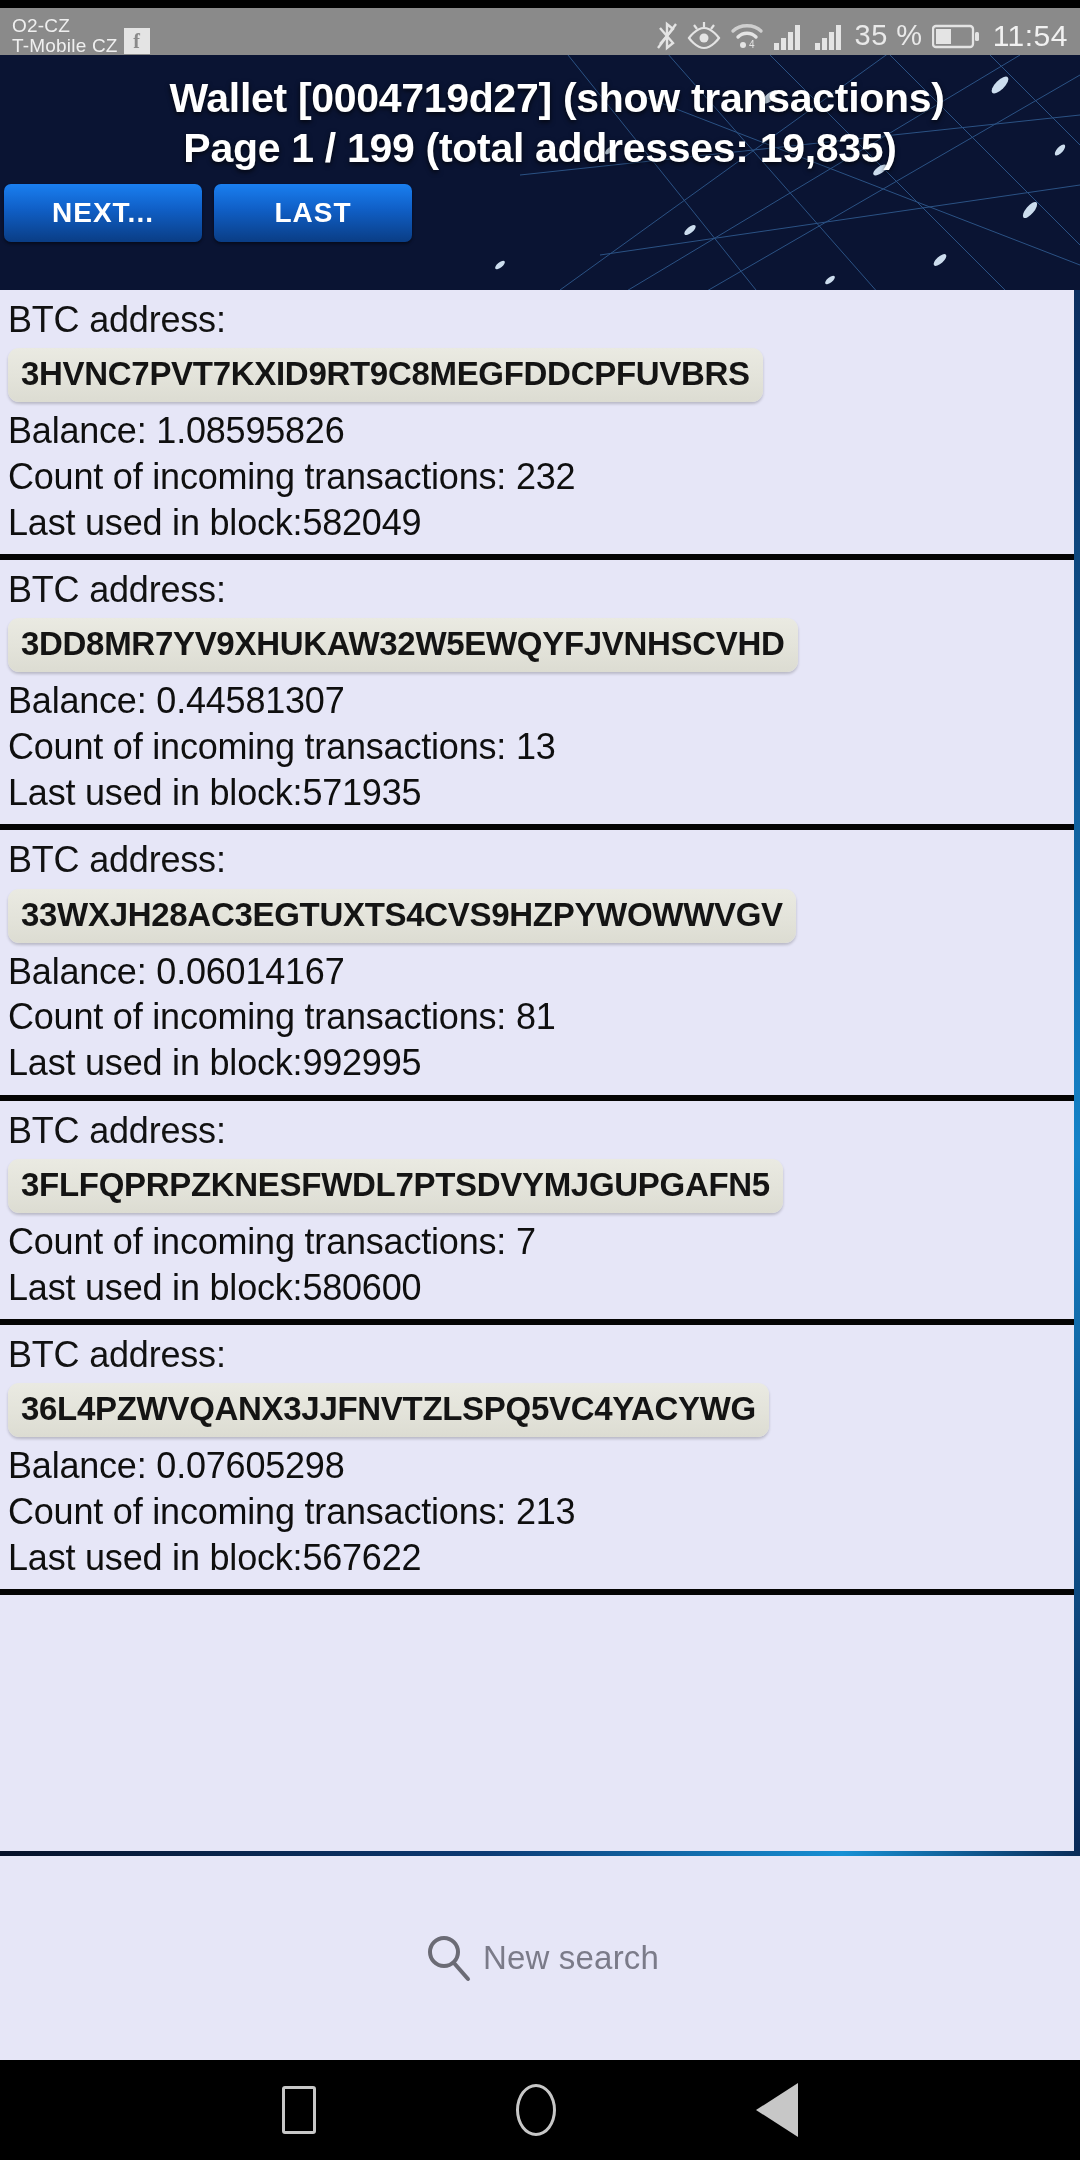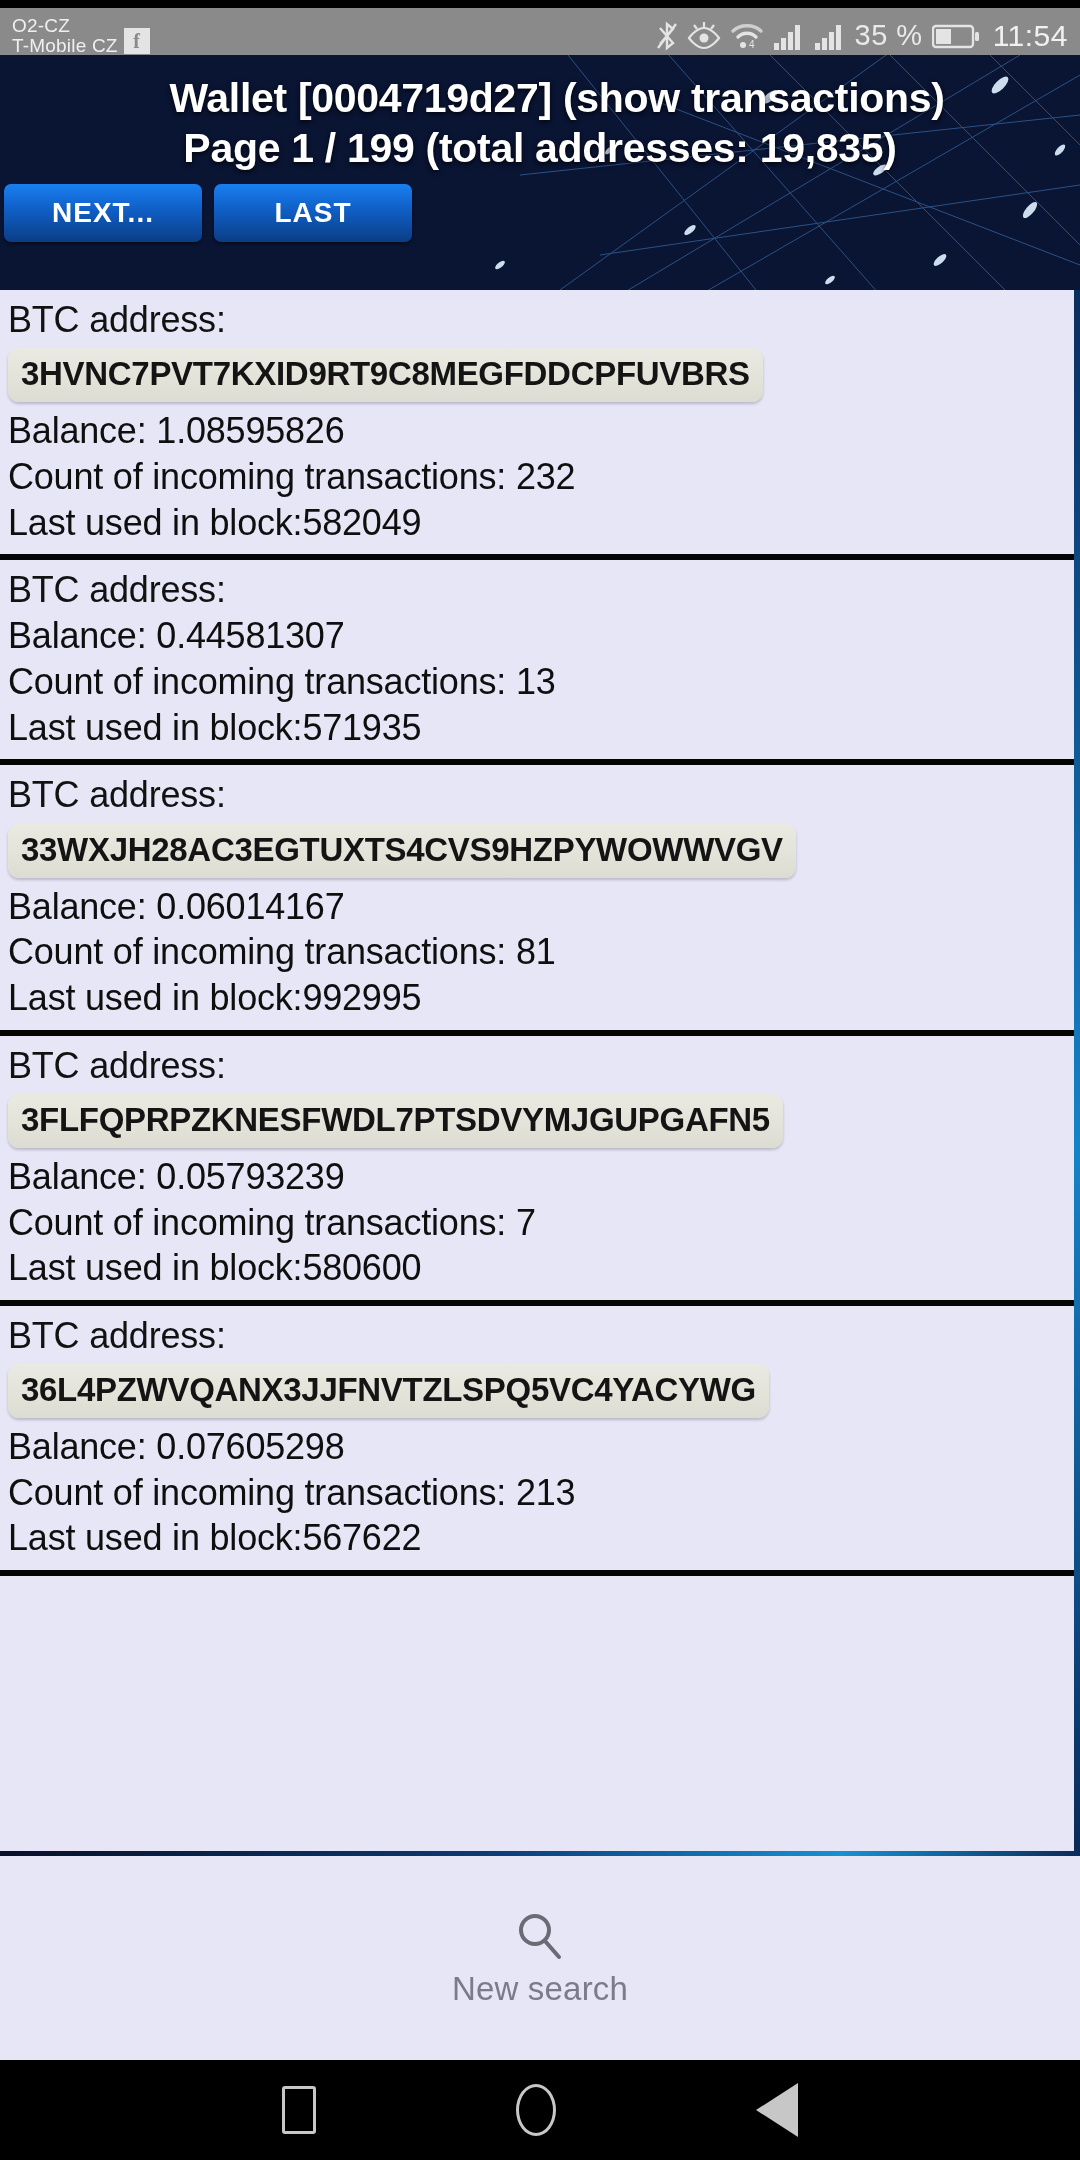--- a/index.html
+++ b/index.html
@@ -89,21 +89,21 @@
   }
 
   
   .search-bar{
     position:absolute; top:1851px; left:0; width:1080px; height:5px;
     background:linear-gradient(90deg,#061128 0%,#0c3a74 45%,#1790d4 78%,#0a2b57 100%);
   }
   .footer{
     position:absolute; top:1856px; left:0; width:1080px; height:204px;
     background:#e6e6f7;
-    display:flex; flex-direction:column; align-items:center; justify-content:center;
+    display:flex; flex-direction:row; align-items:center; justify-content:center;
     gap:6px;
   }
   .footer svg{ display:block; }
   .footer .lab{ font-size:33px; color:#7b7b89; letter-spacing:.2px; }
 
   
   .navbar{
     position:absolute; bottom:0; left:0; width:1080px; height:100px;
     background:#000; display:flex; align-items:center; justify-content:center; gap:200px;
   }
@@ -209,37 +209,37 @@
     <div class="card">
       <div class="lbl">BTC address:</div>
       <div class="addr-chip">3HVNC7PVT7KXID9RT9C8MEGFDDCPFUVBRS</div>
       <div class="row"><span>Balance: </span><span>1.08595826</span></div>
       <div class="row"><span>Count of incoming transactions: </span><span>232</span></div>
       <div class="row"><span>Last used in block:</span><span>582049</span></div>
     </div>
 
     <div class="card">
       <div class="lbl">BTC address:</div>
+      <div class="addr-chip">3DD8MR7YV9XHUKAW32W5EWQYFJVNHSCVHD</div>
       <div class="row"><span>Balance: </span><span>0.44581307</span></div>
       <div class="row"><span>Count of incoming transactions: </span><span>13</span></div>
       <div class="row"><span>Last used in block:</span><span>571935</span></div>
     </div>
 
     <div class="card">
       <div class="lbl">BTC address:</div>
       <div class="addr-chip">33WXJH28AC3EGTUXTS4CVS9HZPYWOWWVGV</div>
       <div class="row"><span>Balance: </span><span>0.06014167</span></div>
       <div class="row"><span>Count of incoming transactions: </span><span>81</span></div>
       <div class="row"><span>Last used in block:</span><span>992995</span></div>
     </div>
 
     <div class="card">
       <div class="lbl">BTC address:</div>
       <div class="addr-chip">3FLFQPRPZKNESFWDL7PTSDVYMJGUPGAFN5</div>
-      <div class="row"><span>Balance: </span><span>0.05793239</span></div>
       <div class="row"><span>Count of incoming transactions: </span><span>7</span></div>
       <div class="row"><span>Last used in block:</span><span>580600</span></div>
     </div>
 
     <div class="card">
       <div class="lbl">BTC address:</div>
       <div class="addr-chip">36L4PZWVQANX3JJFNVTZLSPQ5VC4YACYWG</div>
       <div class="row"><span>Balance: </span><span>0.07605298</span></div>
       <div class="row"><span>Count of incoming transactions: </span><span>213</span></div>
       <div class="row"><span>Last used in block:</span><span>567622</span></div>

